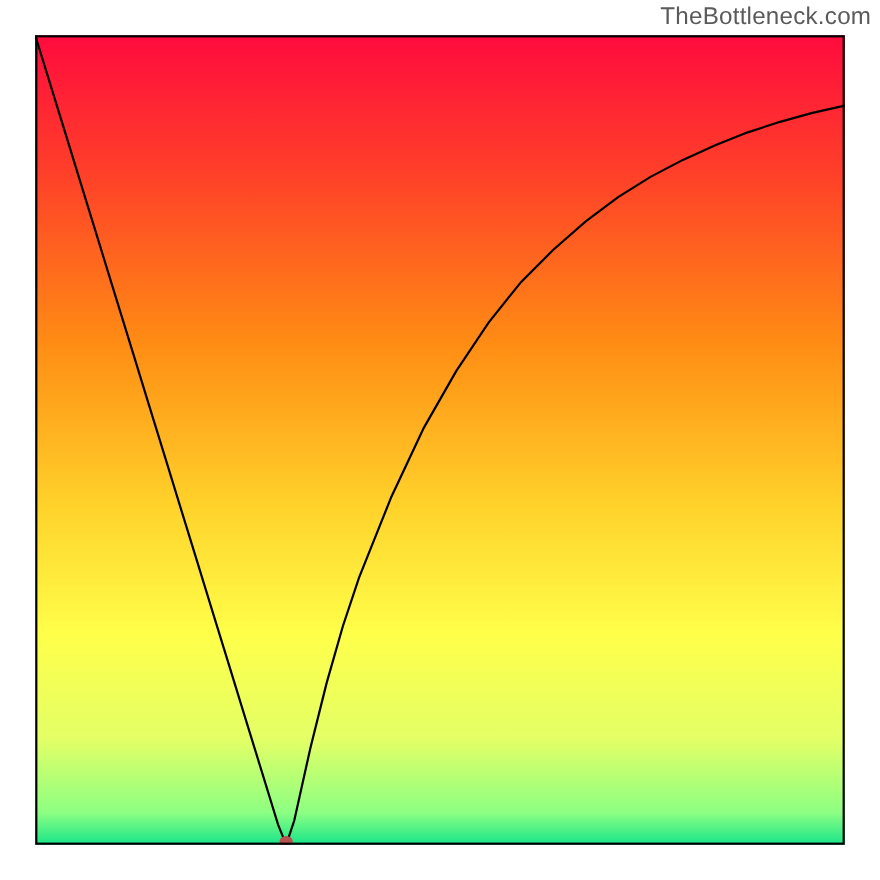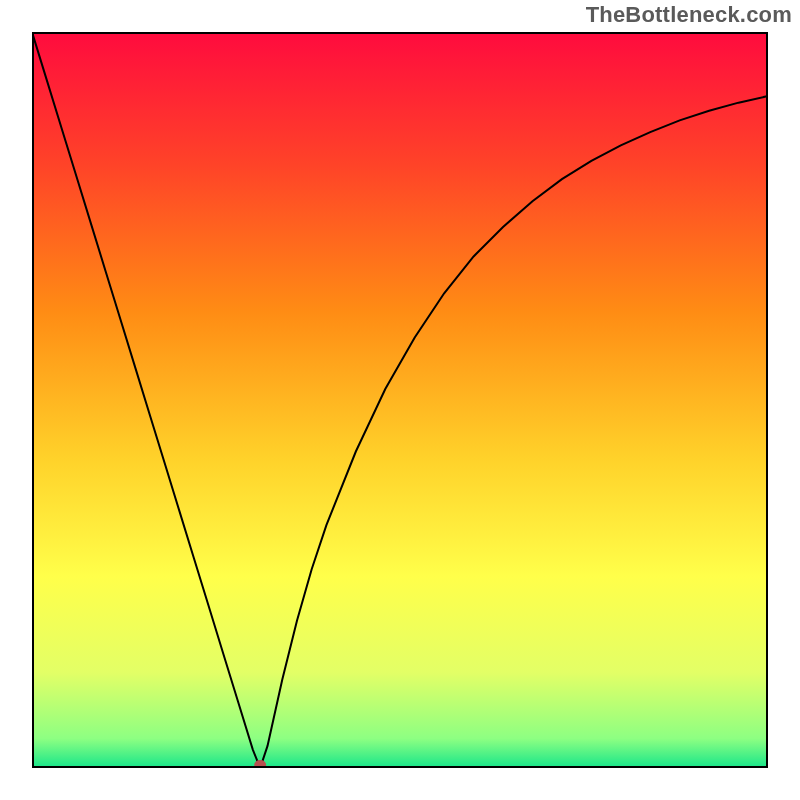--- a/index.html
+++ b/index.html
@@ -15,21 +15,21 @@
     position: relative;
     width: 800px;
     height: 800px;
     background: #ffffff;
   }
   .watermark {
     position: absolute;
     top: 2px;
     right: 8px;
     font-size: 22px;
-    font-weight: 700;
+    font-weight: 400;
     color: #5a5a5a;
     z-index: 10;
     letter-spacing: 0.2px;
   }
   .plot-frame {
     position: absolute;
     left: 32px;
     top: 32px;
     width: 736px;
     height: 736px;

